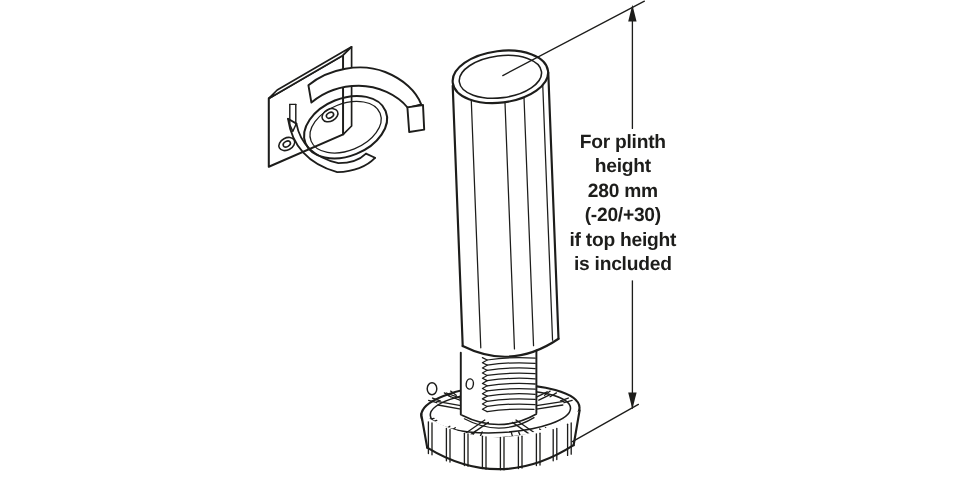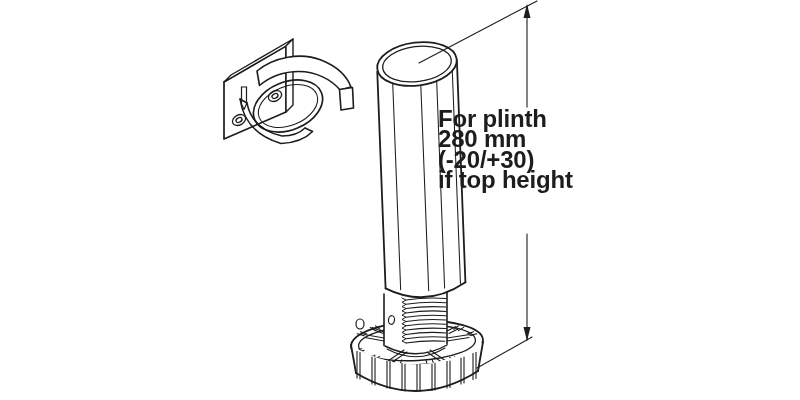--- a/index.html
+++ b/index.html
@@ -7,22 +7,23 @@
     position:relative;
     width:800px;height:400px;
     background:#fff;
     overflow:hidden;
     font-family:"Liberation Sans", sans-serif;
   }
   .canvas svg{position:absolute;left:0;top:0;}
   .dim-note{
     position:absolute;
     left:438px;top:109px;width:162px;
+    text-align:center;
     font-weight:bold;
-    font-size:24px;
+    font-size:16px;
     line-height:20.4px;
     letter-spacing:-0.2px;
     color:#1d1d1b;
     white-space:nowrap;
   }
   .dim-note div{width:162px;}
 </style>
 </head>
 <body>
 
@@ -187,18 +188,20 @@
     <path d="M477,368 L532,337"></path>
     <path d="M527,6 L527,107"></path>
     <path d="M527,234 L527,340"></path>
     <polygon points="527,4 523.5,18 530.5,18" fill="#1d1d1b" stroke="none"></polygon>
     <polygon points="527,341 523.5,327 530.5,327" fill="#1d1d1b" stroke="none"></polygon>
   </g>
 </svg>
 
   <div class="dim-note">
     <div>For plinth</div>
+    <div>height</div>
     <div>280 mm</div>
     <div>(-20/+30)</div>
     <div>if top height</div>
+    <div>is included</div>
   </div>
 
 </div>
 
 </body></html>

